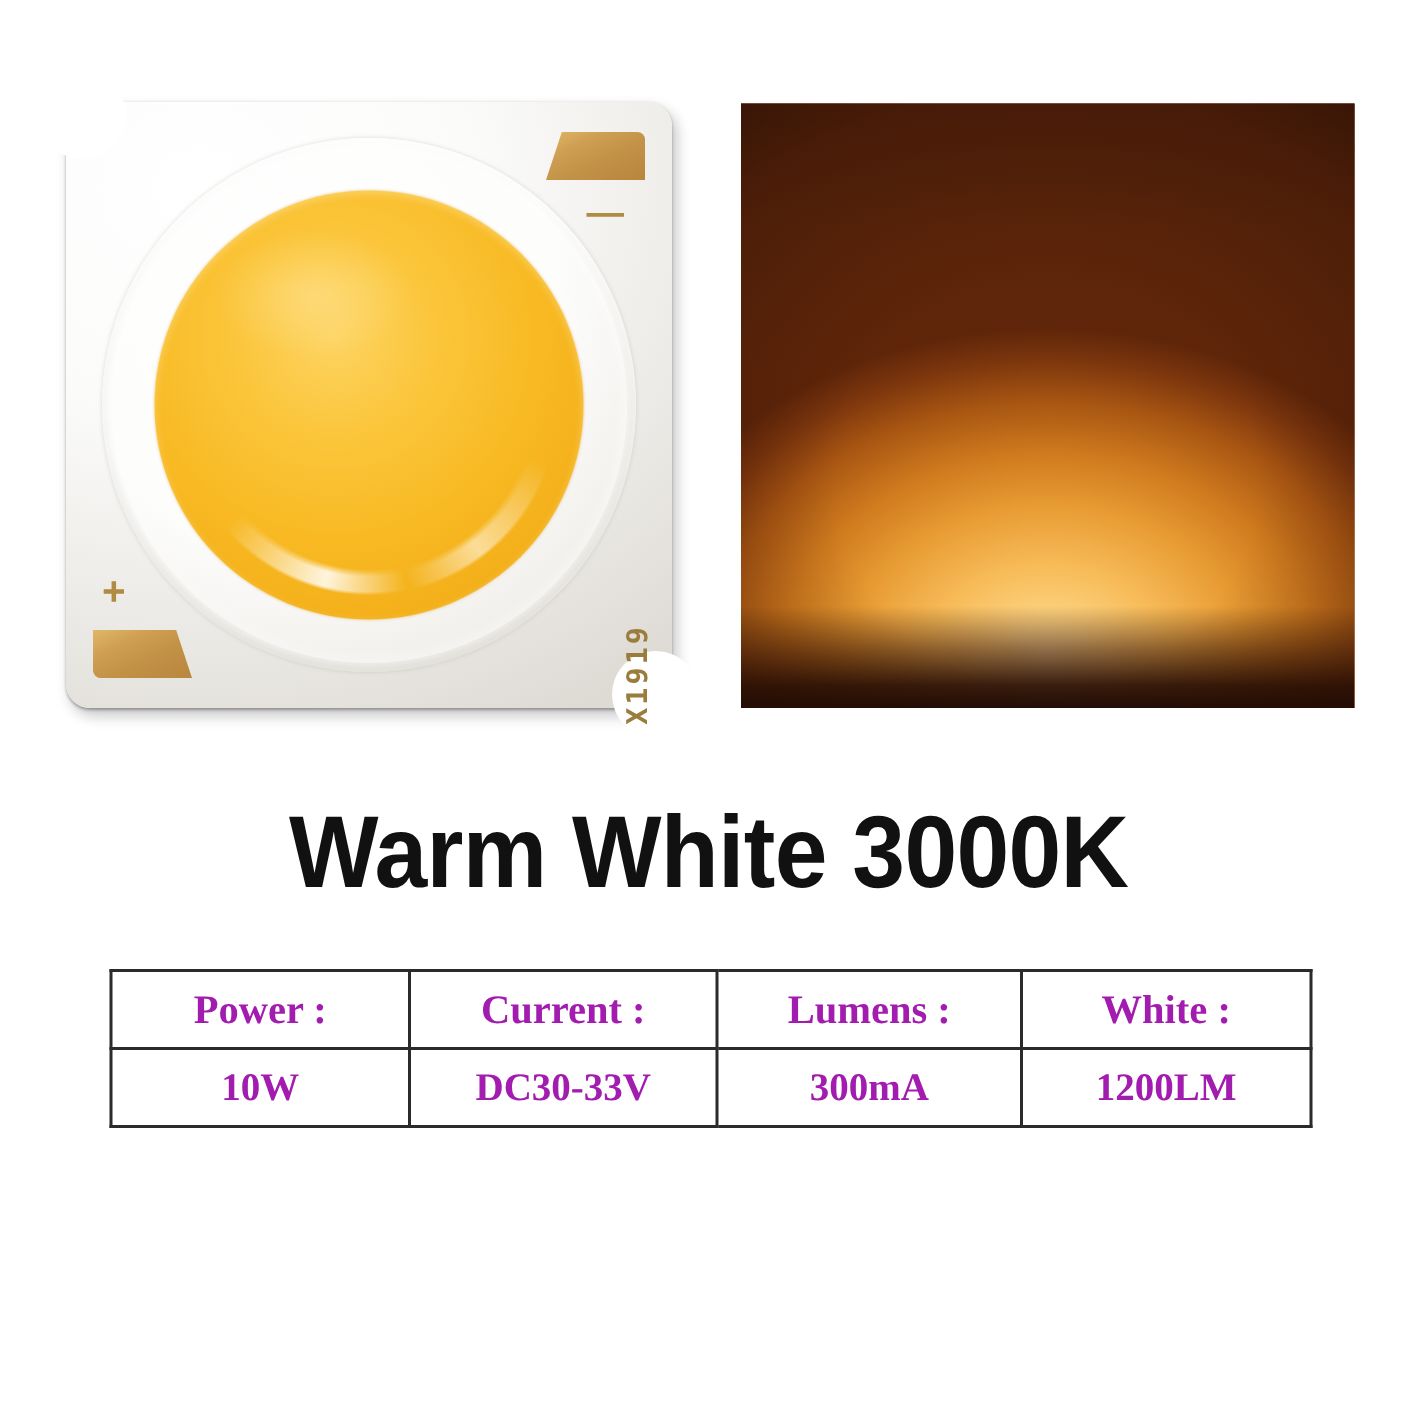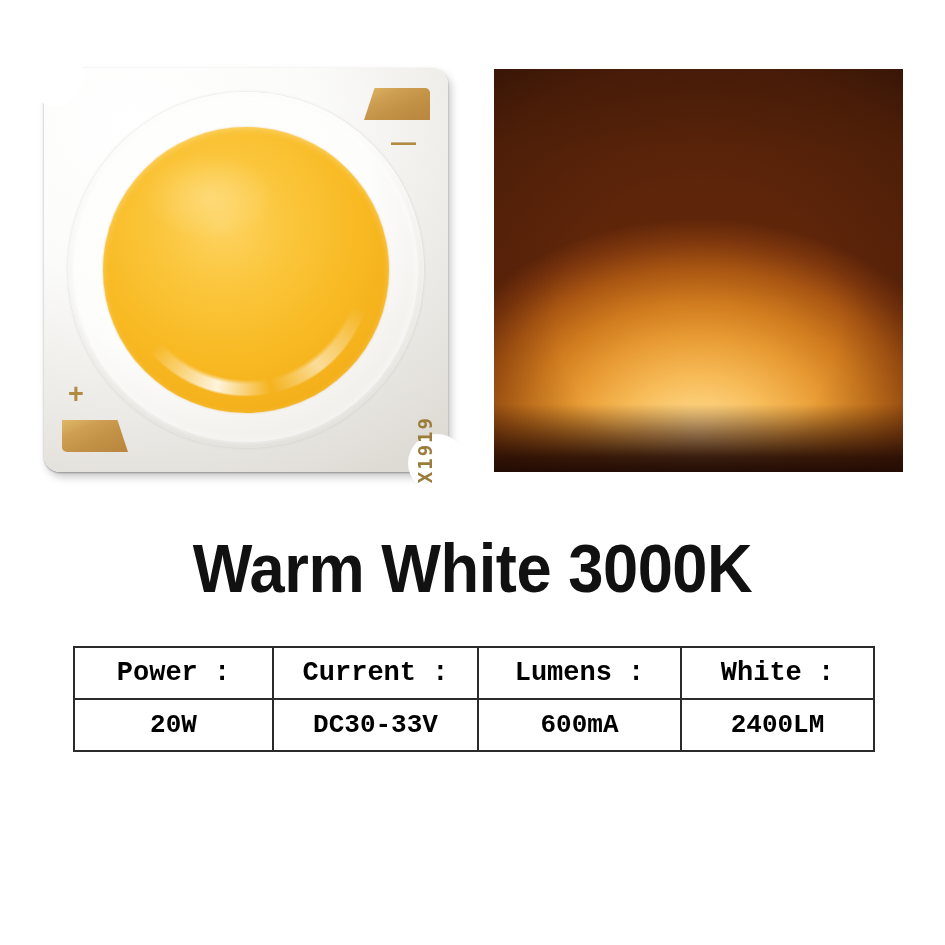--- a/index.html
+++ b/index.html
@@ -276,24 +276,24 @@
     width: 800px;
     border-collapse: collapse;
     table-layout: fixed;
   }
   table.spec-table td,
   table.spec-table th {
     border: 2px solid #2b2b2b;
     height: 50px;
     text-align: center;
     vertical-align: middle;
-    color: #000000;
+    color: #a21caf;
     font-weight: 700;
     font-size: 26px;
-    font-family: Liberation Mono, monospace;
+    font-family: Liberation Serif, serif;
     padding: 0 2px;
     background: #ffffff;
     white-space: nowrap;
   }
   table.spec-table th {
     font-size: 27px;
   }
   table.spec-table col.c1 { width: 199px; }
   table.spec-table col.c2 { width: 205px; }
   table.spec-table col.c3 { width: 203px; }
@@ -346,22 +346,22 @@
       <thead>
         <tr>
           <th>Power :</th>
           <th>Current :</th>
           <th>Lumens :</th>
           <th>White :</th>
         </tr>
       </thead>
       <tbody>
         <tr>
-          <td>20W</td>
+          <td>10W</td>
           <td>DC30-33V</td>
-          <td>600mA</td>
-          <td>2400LM</td>
+          <td>300mA</td>
+          <td>1200LM</td>
         </tr>
       </tbody>
     </table>
   </div>
 
 </div>
 
 </body></html>

